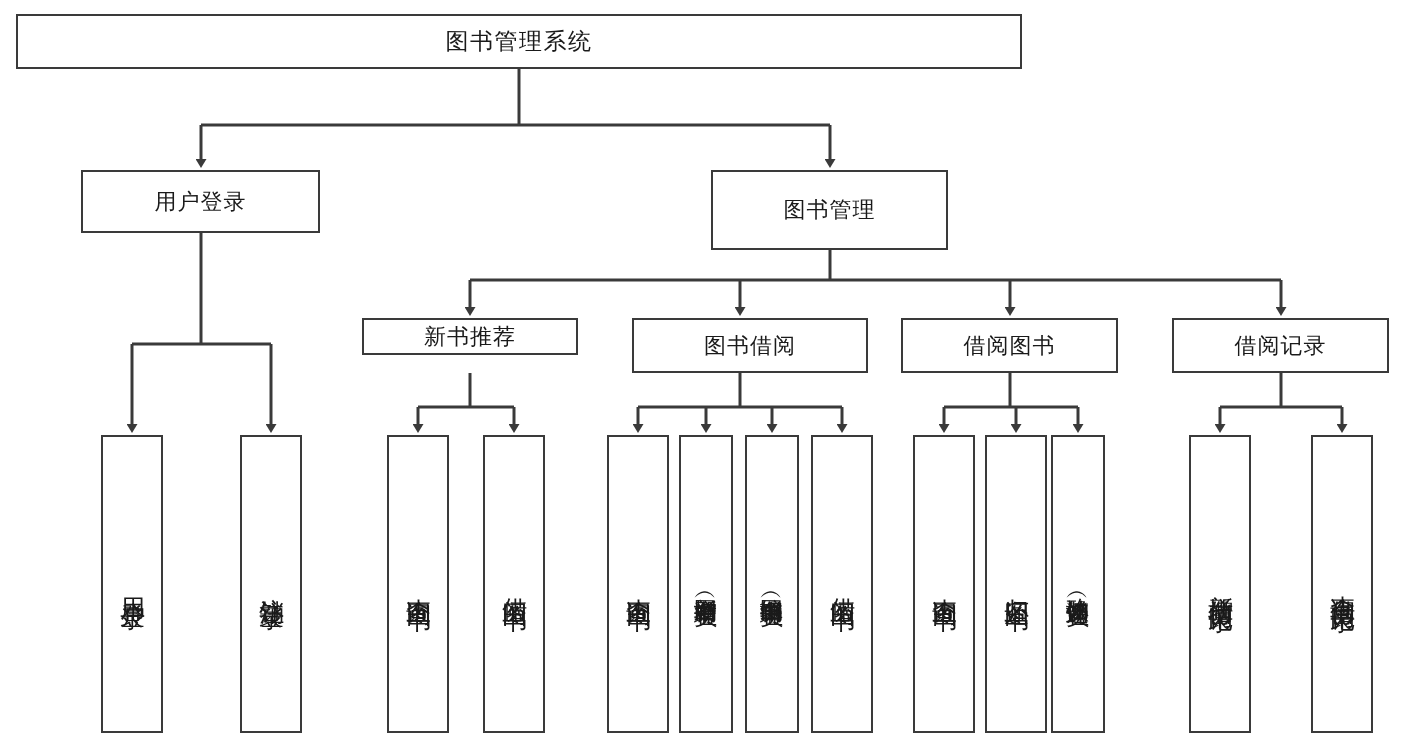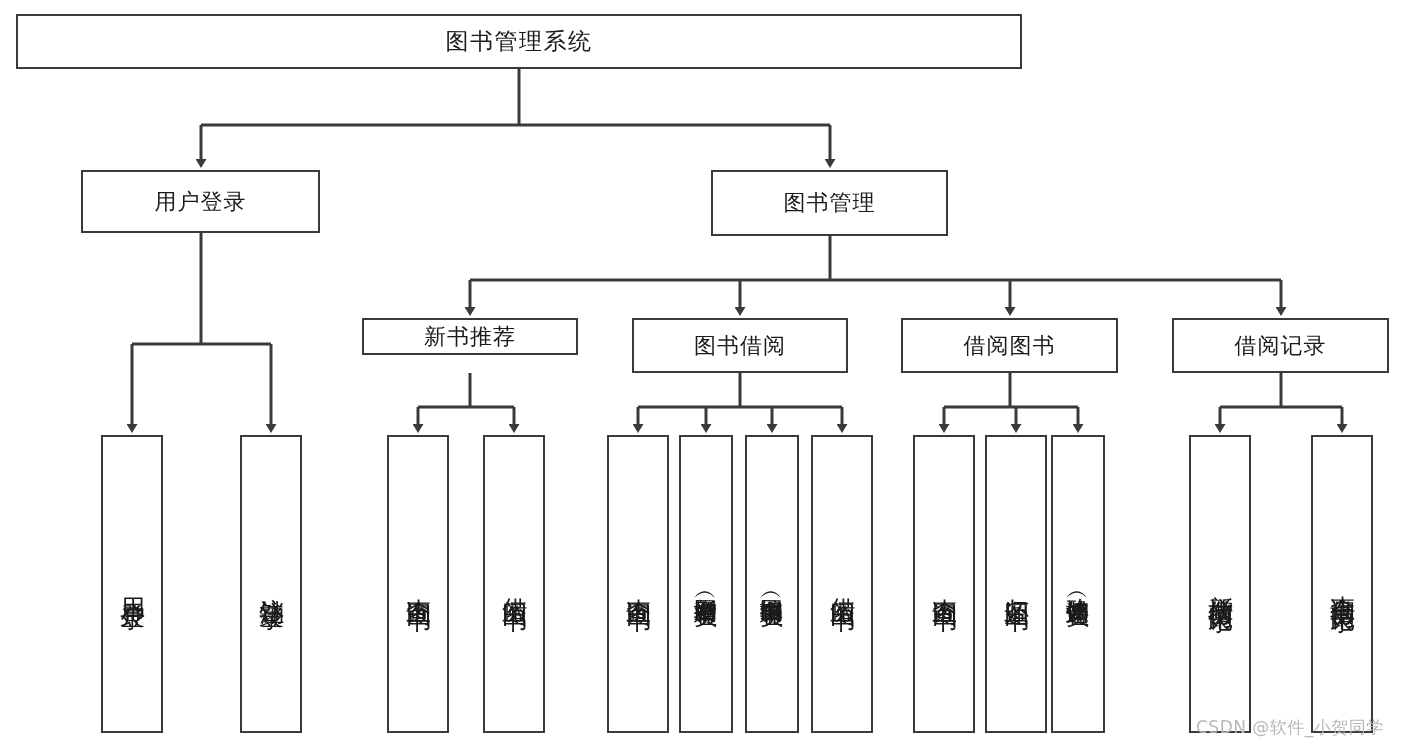--- a/index.html
+++ b/index.html
@@ -122,27 +122,27 @@
         <path d="M1342 407 L1342 425" marker-end="url(#arrow)"></path>
       </g>
   </svg>
   <div id="nodes-layer">
       <div class="node horiz root" style="left: 16px; top: 14px; width: 1006px; height: 55px;">
         <span class="lbl">图书管理系统</span>
       </div>
       <div class="node horiz" style="left: 81px; top: 170px; width: 239px; height: 63px;">
         <span class="lbl">用户登录</span>
       </div>
-      <div class="node horiz" style="left: 711px; top: 170px; width: 237px; height: 66px;">
+      <div class="node horiz" style="left: 711px; top: 170px; width: 237px; height: 80px;">
         <span class="lbl">图书管理</span>
       </div>
       <div class="node horiz" style="left: 362px; top: 318px; width: 216px; height: 37px;">
         <span class="lbl">新书推荐</span>
       </div>
-      <div class="node horiz" style="left: 632px; top: 318px; width: 216px; height: 55px;">
+      <div class="node horiz" style="left: 632px; top: 318px; width: 236px; height: 55px;">
         <span class="lbl">图书借阅</span>
       </div>
       <div class="node horiz" style="left: 901px; top: 318px; width: 217px; height: 55px;">
         <span class="lbl">借阅图书</span>
       </div>
       <div class="node horiz" style="left: 1172px; top: 318px; width: 217px; height: 55px;">
         <span class="lbl">借阅记录</span>
       </div>
       <div class="node vert" style="left: 101px; top: 435px; width: 62px; height: 298px;">
         <span class="lbl">用户登录</span>
@@ -177,14 +177,13 @@
       <div class="node vert narrow" style="left: 1051px; top: 435px; width: 54px; height: 298px;">
         <span class="lbl">确认归还（管理员）</span>
       </div>
       <div class="node vert" style="left: 1189px; top: 435px; width: 62px; height: 298px;">
         <span class="lbl">新增借阅记录</span>
       </div>
       <div class="node vert" style="left: 1311px; top: 435px; width: 62px; height: 298px;">
         <span class="lbl">查询借阅记录</span>
       </div>
     </div>
-  <div class="watermark" style="left: 1196px; top: 716px; color: rgb(185, 185, 185);">CSDN @软件_小贺同学</div>
 </div>
 
 </body></html>

